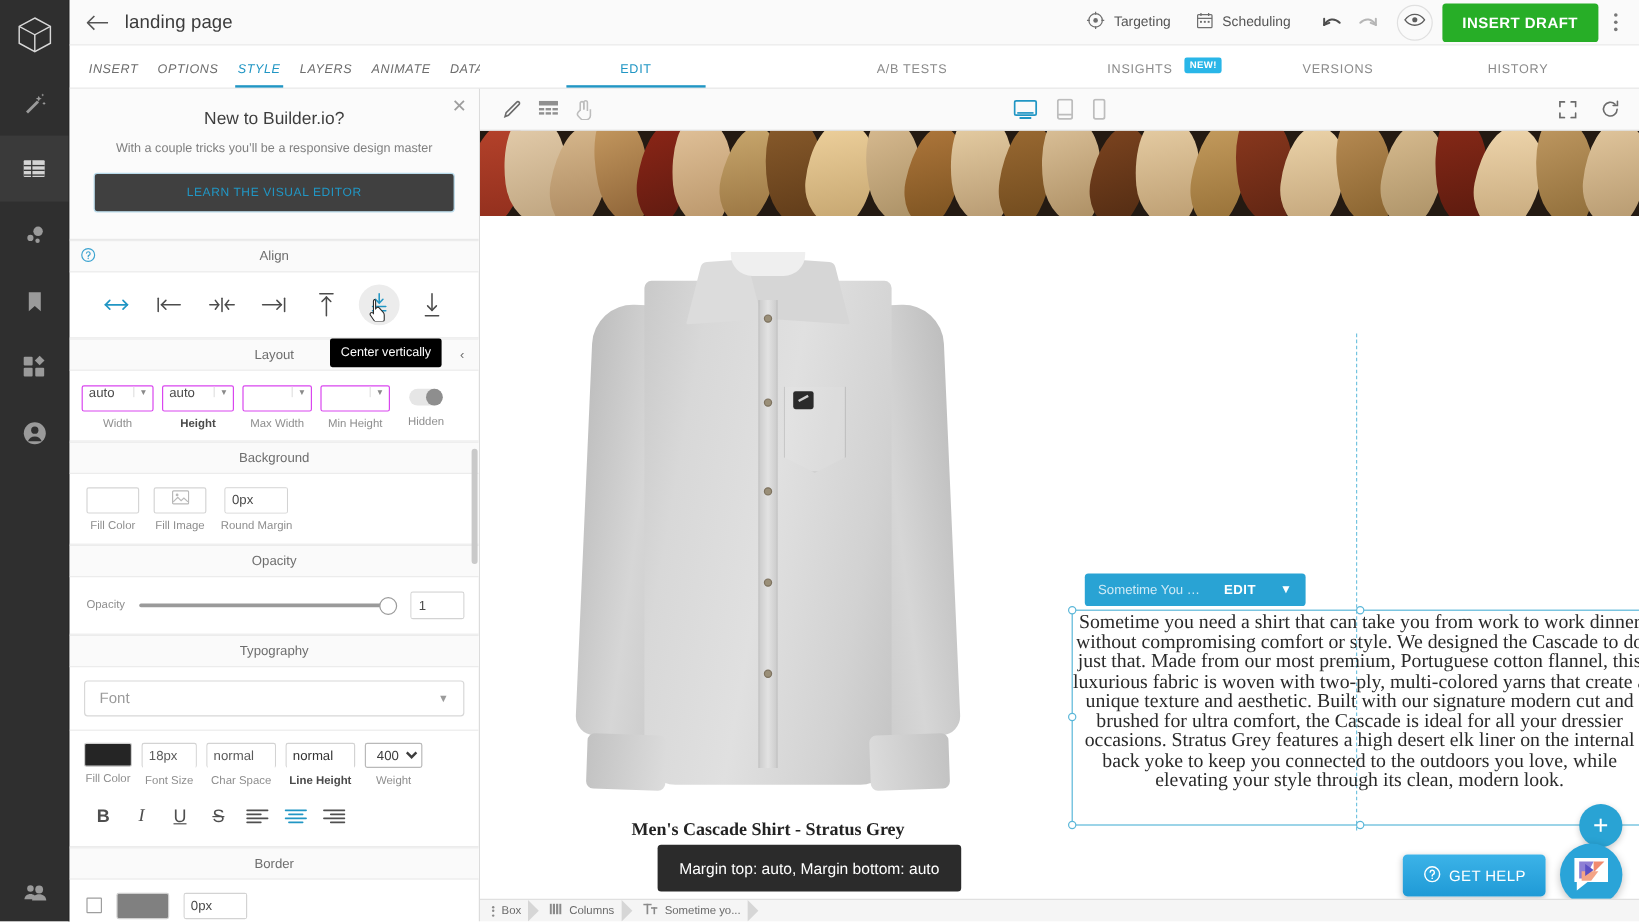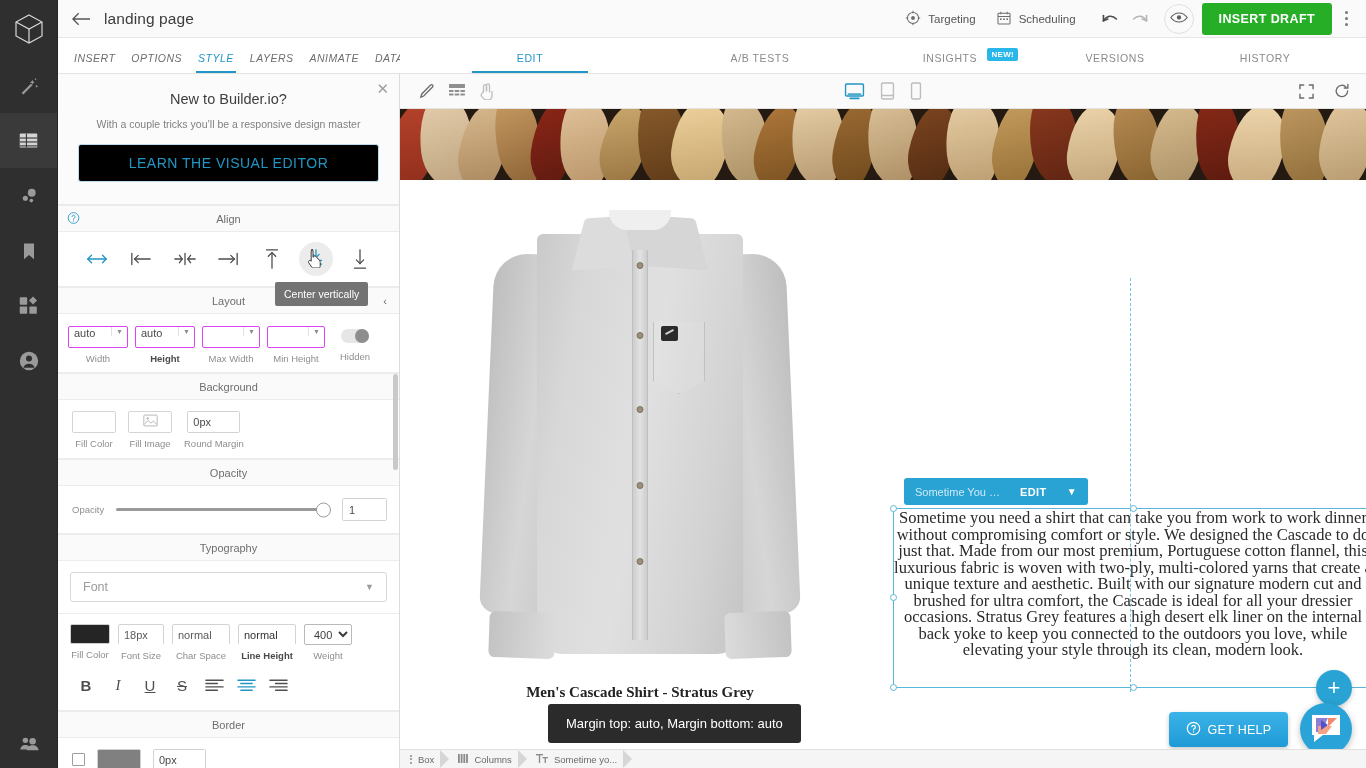--- a/index.html
+++ b/index.html
@@ -107,22 +107,22 @@
     position: relative; background: #fbfbfb; border-bottom: 1px solid #e9e9e9;
     padding: 17px 20px 22px 20px; text-align: center;
   }
   .promo-close {
     position: absolute; right: 10px; top: 7px; color: #9e9e9e;
     font-size: 15px; cursor: pointer; line-height: 1;
   }
   .promo-title { font-size: 14.5px; color: #3e3e3e; margin-bottom: 11px; }
   .promo-sub { font-size: 10.5px; color: #808080; margin-bottom: 14px; }
   .promo-btn {
-    display: block; width: 100%; background: #000000; border: 1px solid #b9dbeb;
-    color: #2196c4; font-size: 14px; letter-spacing: .5px;
+    display: block; width: 100%; background: #404040; border: 1px solid #b9dbeb;
+    color: #2196c4; font-size: 10px; letter-spacing: .5px;
     padding: 10px 0; border-radius: 3px; cursor: pointer;
   }
   .sec-head {
     position: relative; height: 27px; background: #fafafa;
     border-bottom: 1px solid #ececec; border-top: 1px solid #ececec;
     display: flex; align-items: center; justify-content: center;
   }
   .sec-head span { font-size: 11px; color: #6e6e6e; }
   .sec-help {
     position: absolute; left: 9px; top: 50%; transform: translateY(-50%); cursor: pointer;
@@ -137,21 +137,21 @@
   }
   .align-btn {
     width: 34px; height: 34px; display:flex; align-items:center; justify-content:center;
     border-radius: 50%; cursor: pointer;
   }
   .align-btn.hovered { background: #ececec; }
   .cursor-hand {
     position: absolute; left: 307px; top: 249px; pointer-events: none;
   }
   .tip-dark {
-    position: absolute; background: #737373; color: #fff;
+    position: absolute; background: #000000; color: #fff;
     font-size: 10.5px; padding: 6px 9px; border-radius: 2px; white-space: nowrap;
   }
   .tip-center-v { left: 275px; top: 282px; }
 
   .row-fields {
     display: flex; align-items: flex-start; padding: 12px 10px 8px 10px;
     border-bottom: 1px solid #ececec; gap: 7px;
   }
   .field { display: flex; flex-direction: column; align-items: center; }
   .field-input {

